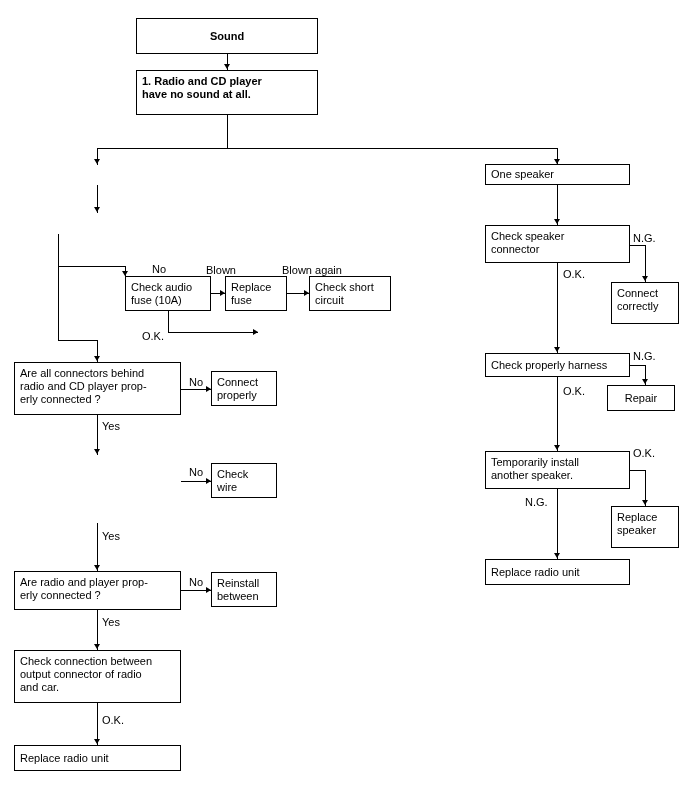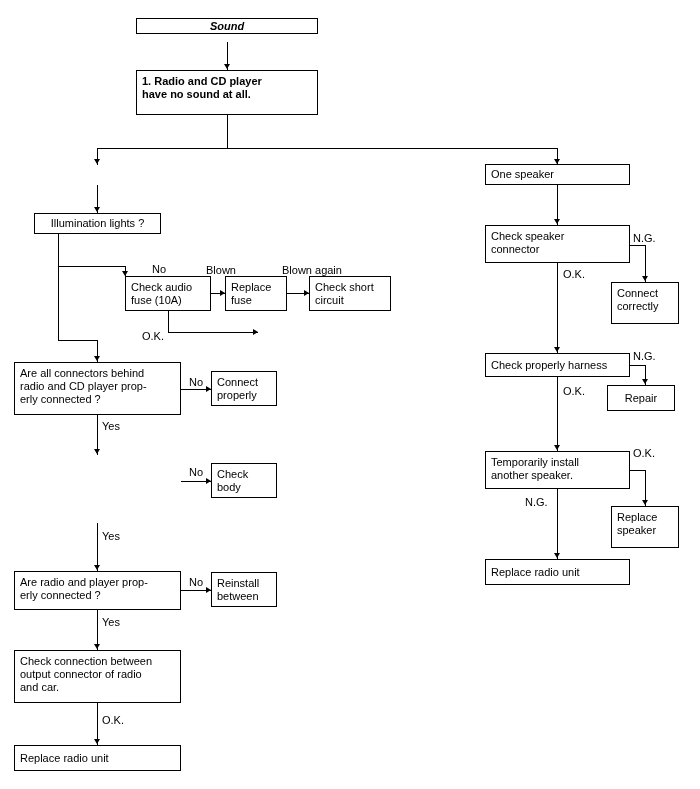--- a/index.html
+++ b/index.html
@@ -73,40 +73,39 @@
     border-top: 3px solid transparent;
     border-bottom: 3px solid transparent;
     border-left: 5px solid #000000;
   }
 </style>
 </head>
 <body>
 
 <div id="canvas">
 
-  <div class="node bold center vcenter" style="left:136px; top:18px; width:182px; height:16px;font-style:italic;">Sound</div>
+  <div class="node bold center vcenter" style="left:136px; top:18px; width:182px; height:36px;">Sound</div>
 
   <div class="line vline" style="left:227px; top:42px; height:28px;"></div>
   <div class="arrow down" style="left:224px; top:64px;"></div>
 
   <div class="node bold" style="left:136px; top:70px; width:182px; height:45px;">1. Radio and CD player
    have no sound at all.</div>
 
   <div class="line vline" style="left:227px; top:115px; height:33px;"></div>
   <div class="line hline" style="left:97px; top:148px; width:461px;"></div>
   <div class="line vline" style="left:97px; top:148px; height:17px;"></div>
   <div class="arrow down" style="left:94px; top:159px;"></div>
   <div class="line vline" style="left:557px; top:148px; height:17px;"></div>
   <div class="arrow down" style="left:554px; top:159px;"></div>
 
 
   <div class="line vline" style="left:97px; top:185px; height:28px;"></div>
   <div class="arrow down" style="left:94px; top:207px;"></div>
 
-  <div class="node vcenter center" style="left:34px; top:213px; width:127px; height:21px;">Illumination lights ?</div>
 
   <div class="line vline" style="left:58px; top:234px; height:32px;"></div>
   <div class="line hline" style="left:58px; top:266px; width:67px;"></div>
   <div class="line vline" style="left:125px; top:266px; height:10px;"></div>
   <div class="arrow down" style="left:122px; top:271px;"></div>
   <div class="label" style="left:152px; top:263px;">No</div>
 
   <div class="node" style="left:125px; top:276px; width:86px; height:35px;">Check audio
 fuse (10A)</div>
 
@@ -149,21 +148,21 @@
   <div class="line vline" style="left:97px; top:415px; height:40px;"></div>
   <div class="arrow down" style="left:94px; top:449px;"></div>
   <div class="label" style="left:102px; top:420px;">Yes</div>
 
 
   <div class="label" style="left:189px; top:466px;">No</div>
   <div class="line hline" style="left:181px; top:481px; width:30px;"></div>
   <div class="arrow right" style="left:206px; top:478px;"></div>
 
   <div class="node" style="left:211px; top:463px; width:66px; height:35px;">Check
-body</div>
+wire</div>
 
   <div class="line vline" style="left:97px; top:523px; height:48px;"></div>
   <div class="arrow down" style="left:94px; top:565px;"></div>
   <div class="label" style="left:102px; top:530px;">Yes</div>
 
   <div class="node" style="left:14px; top:571px; width:167px; height:39px;">Are radio and player prop-
 erly connected ?</div>
 
   <div class="label" style="left:189px; top:576px;">No</div>
   <div class="line hline" style="left:181px; top:590px; width:30px;"></div>

